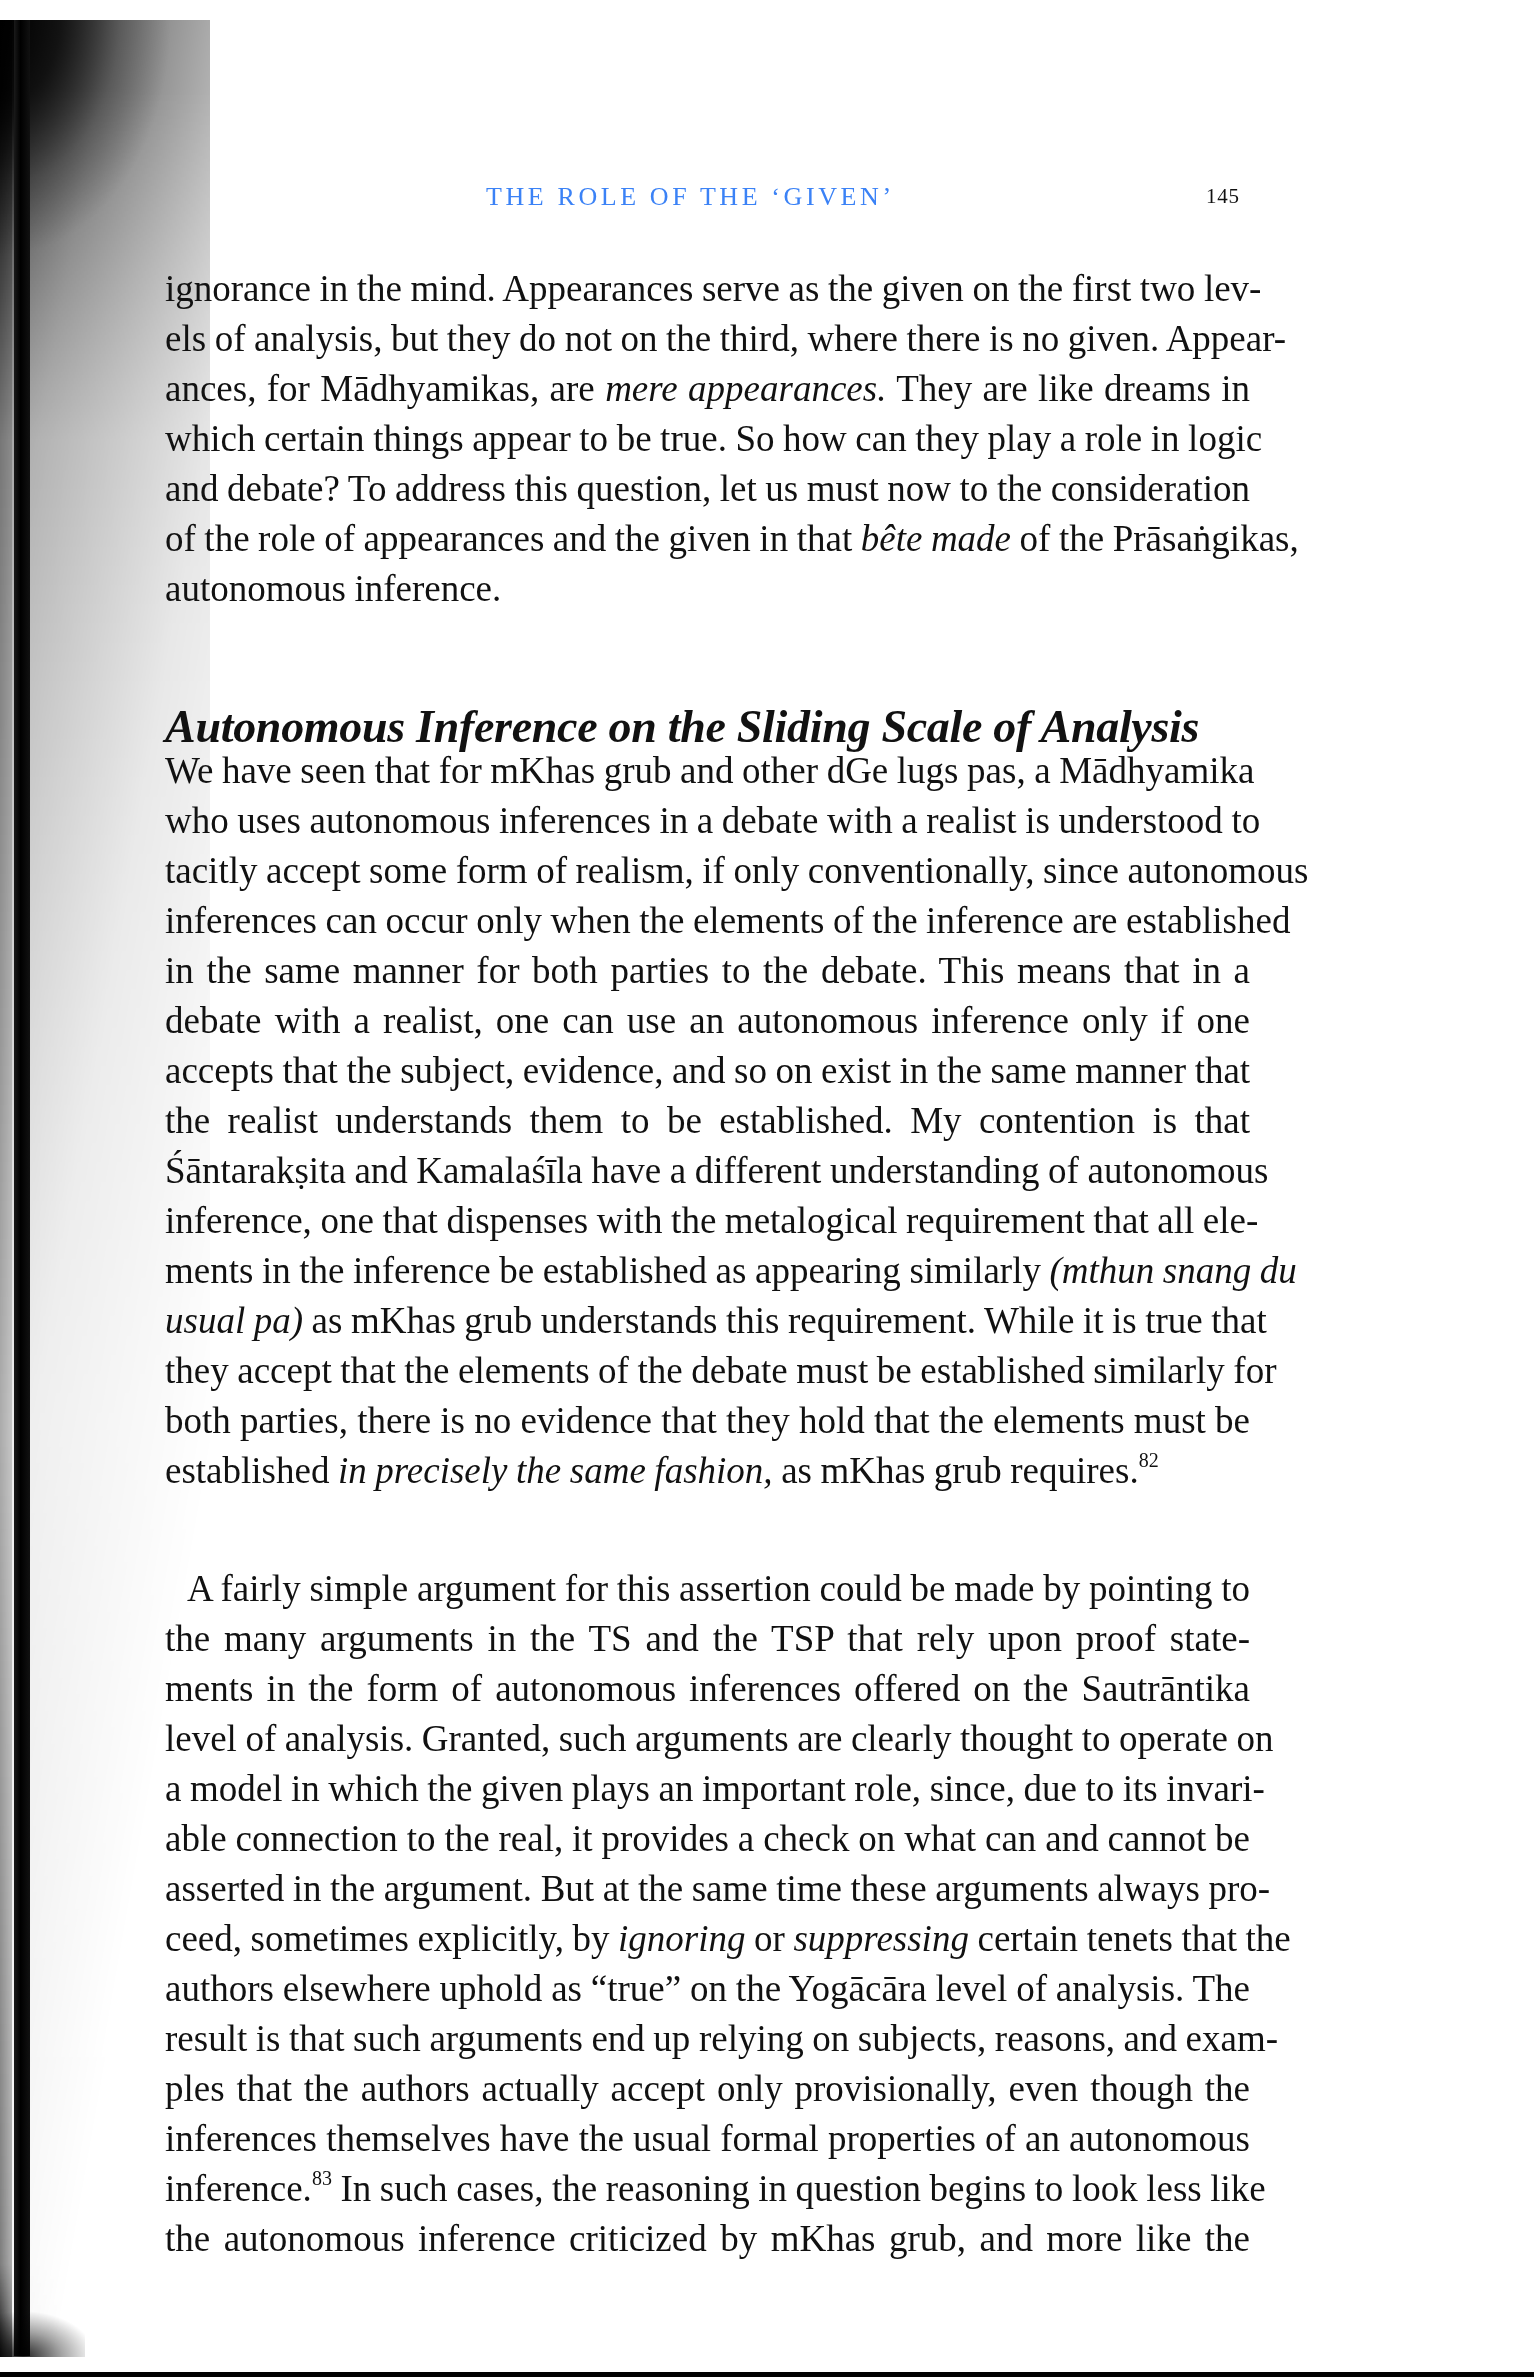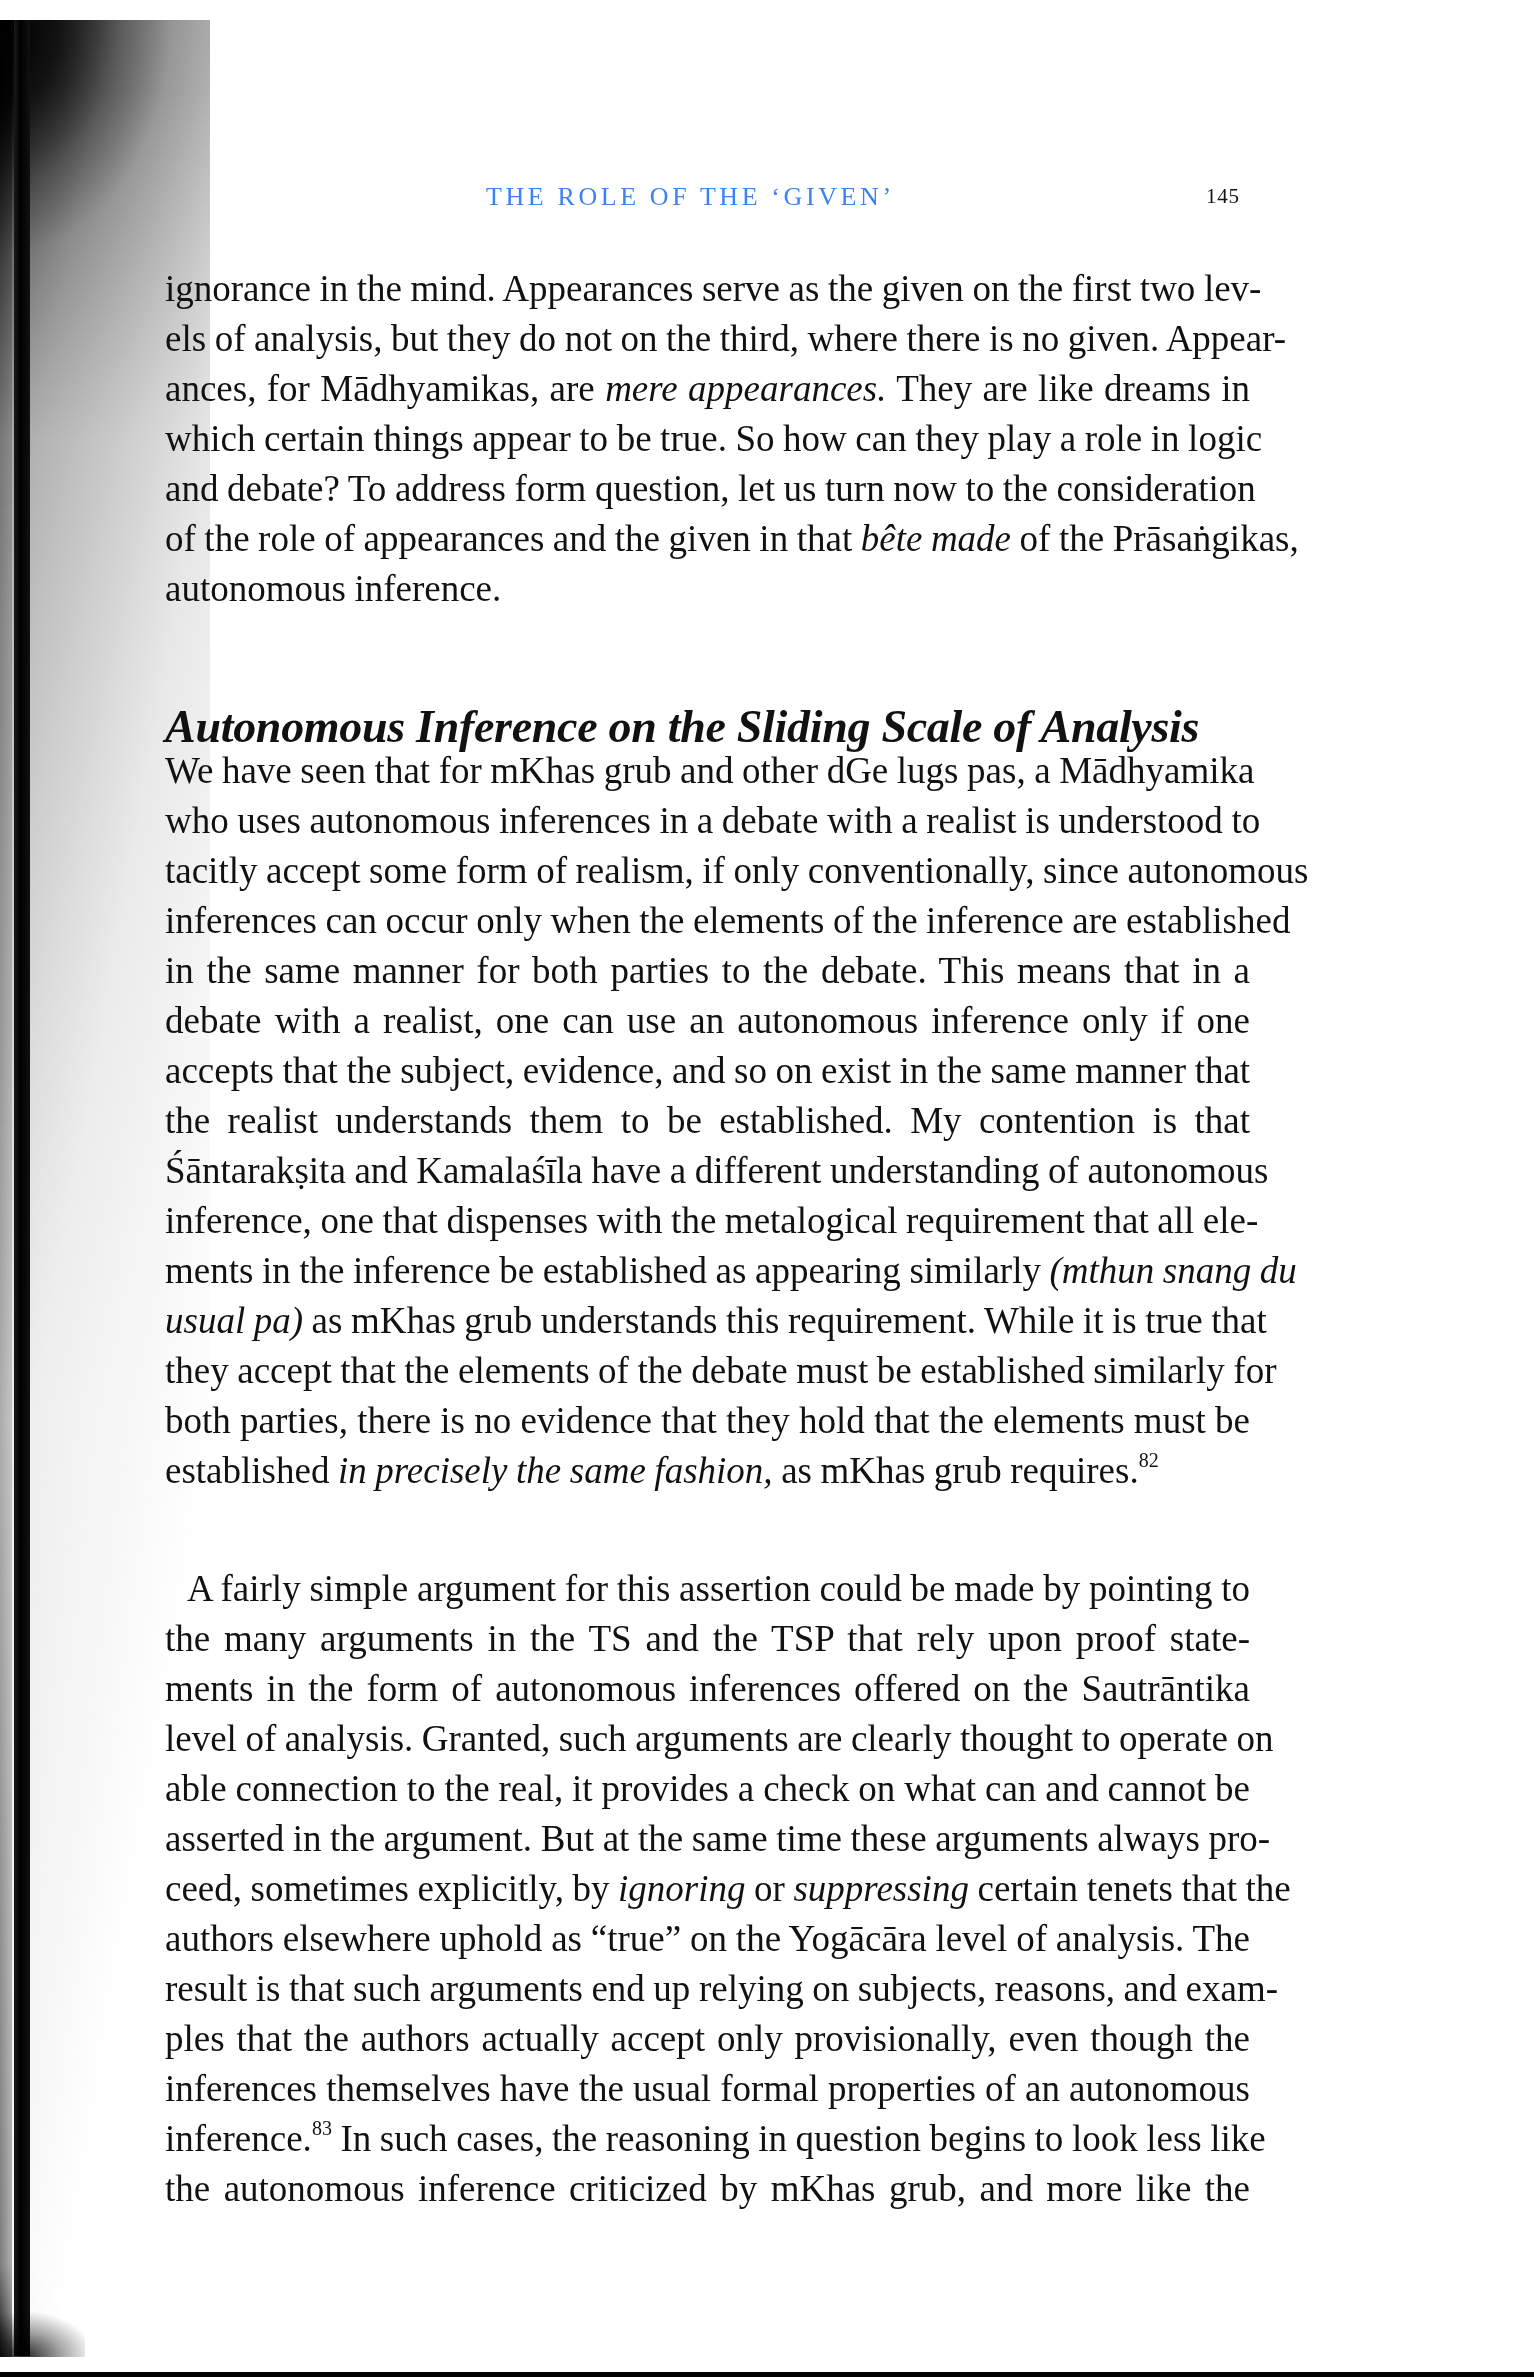--- a/index.html
+++ b/index.html
@@ -142,21 +142,21 @@
 <div class="bottom-bar"></div>
 
 <div class="running-head">THE ROLE OF THE ‘GIVEN’</div>
 <div class="page-number">145</div>
 
 <div class="column" id="p1" style="top:264px;">
     <div class="line">ignorance in the mind. Appearances serve as the given on the first two lev-</div>
     <div class="line">els of analysis, but they do not on the third, where there is no given. Appear-</div>
     <div class="line"><span>ances, for Mādhyamikas, are </span><i>mere appearances.</i><span> They are like dreams in</span></div>
     <div class="line">which certain things appear to be true. So how can they play a role in logic</div>
-    <div class="line">and debate? To address form question, let us turn now to the consideration</div>
+    <div class="line">and debate? To address this question, let us must now to the consideration</div>
     <div class="line"><span>of the role of appearances and the given in that </span><i>bête made</i><span> of the Prāsaṅgikas,</span></div>
     <div class="line last">autonomous inference.</div>
   </div>
 
 <div class="section-heading">Autonomous Inference on the Sliding Scale of Analysis</div>
 
 <div class="column" id="p2" style="top:746px;">
     <div class="line">We have seen that for mKhas grub and other dGe lugs pas, a Mādhyamika</div>
     <div class="line">who uses autonomous inferences in a debate with a realist is understood to</div>
     <div class="line">tacitly accept some form of realism, if only conventionally, since autonomous</div>
@@ -172,20 +172,21 @@
     <div class="line">they accept that the elements of the debate must be established similarly for</div>
     <div class="line">both parties, there is no evidence that they hold that the elements must be</div>
     <div class="line last"><span>established </span><i>in precisely the same fashion,</i><span> as mKhas grub requires.</span><sup class="fn">82</sup></div>
   </div>
 
 <div class="column" id="p3" style="top:1564px;">
     <div class="line indent">A fairly simple argument for this assertion could be made by pointing to</div>
     <div class="line">the many arguments in the TS and the TSP that rely upon proof state-</div>
     <div class="line">ments in the form of autonomous inferences offered on the Sautrāntika</div>
     <div class="line">level of analysis. Granted, such arguments are clearly thought to operate on</div>
+    <div class="line">a model in which the given plays an important role, since, due to its invari-</div>
     <div class="line">able connection to the real, it provides a check on what can and cannot be</div>
     <div class="line">asserted in the argument. But at the same time these arguments always pro-</div>
     <div class="line"><span>ceed, sometimes explicitly, by </span><i>ignoring</i><span> or </span><i>suppressing</i><span> certain tenets that the</span></div>
     <div class="line">authors elsewhere uphold as “true” on the Yogācāra level of analysis. The</div>
     <div class="line">result is that such arguments end up relying on subjects, reasons, and exam-</div>
     <div class="line">ples that the authors actually accept only provisionally, even though the</div>
     <div class="line">inferences themselves have the usual formal properties of an autonomous</div>
     <div class="line"><span>inference.</span><sup class="fn">83</sup><span> In such cases, the reasoning in question begins to look less like</span></div>
     <div class="line">the autonomous inference criticized by mKhas grub, and more like the</div>
   </div>

